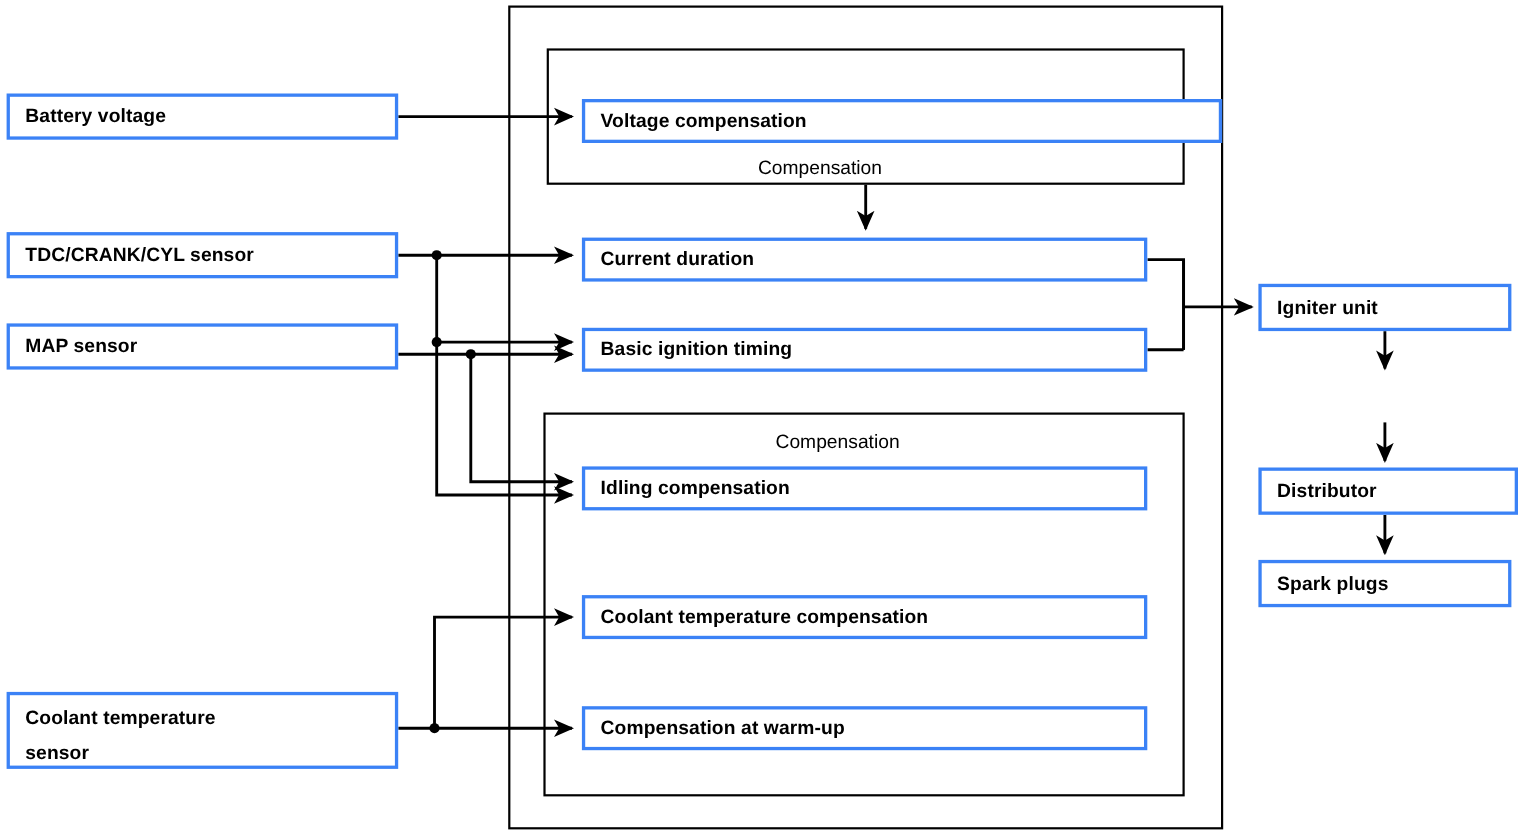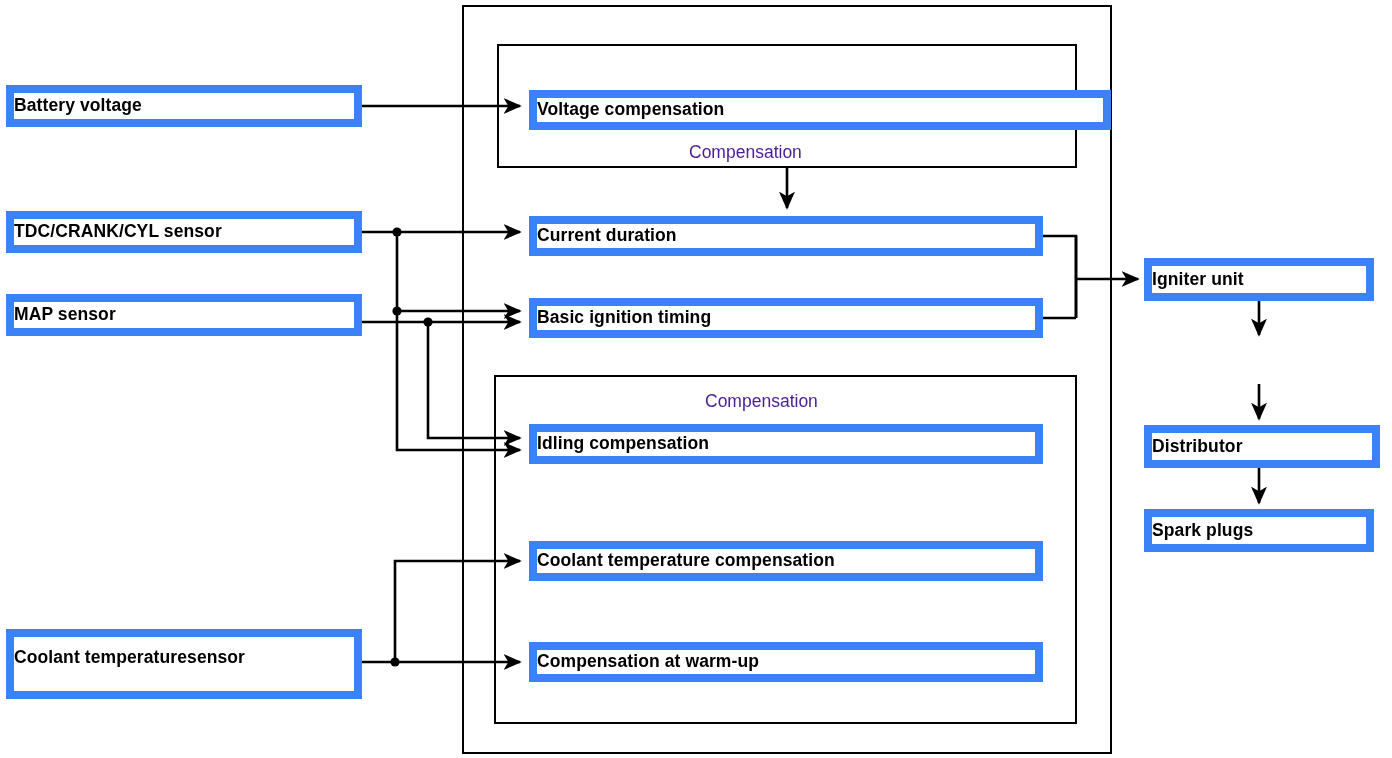--- a/index.html
+++ b/index.html
@@ -20,24 +20,25 @@
     position: absolute;
     left: 0;
     top: 0;
     width: 1392px;
     height: 758px;
     pointer-events: none;
   }
   .box {
     position: absolute;
     box-sizing: border-box;
-    border: 8px solid #3b82f6;
+    border: 3px solid #3b82f6;
     background: #ffffff;
     display: flex;
     align-items: center;
+    padding-left: 14px;
     font-size: 17.5px;
     font-weight: bold;
     color: #000000;
     letter-spacing: 0.1px;
     line-height: 1.22;
     z-index: 3;
   }
   .box.two-line {
     align-items: flex-start;
     padding-top: 10px;
@@ -53,21 +54,21 @@
     position: absolute;
     box-sizing: border-box;
     border: 2px solid #000000;
     background: transparent;
     z-index: 0;
   }
   .group-label {
     position: absolute;
     font-size: 17.5px;
     font-weight: normal;
-    color: #4c1d95;
+    color: #000000;
     white-space: nowrap;
     z-index: 2;
   }
 </style>
 </head>
 <body>
 
 <div id="stage">
 
   <svg class="wires" viewBox="0 0 1392 758" xmlns="http://www.w3.org/2000/svg">
@@ -138,21 +139,21 @@
   <div class="box" style="left:529px; top:541px; width:514px; height:40px;">Coolant temperature compensation</div>
 
   <div class="box" style="left:529px; top:642px; width:514px; height:40px;">Compensation at warm-up</div>
 
   <div class="box" style="left:6px; top:85px; width:356px; height:42px;">Battery voltage</div>
 
   <div class="box" style="left:6px; top:211px; width:356px; height:42px;">TDC/CRANK/CYL sensor</div>
 
   <div class="box" style="left:6px; top:294px; width:356px; height:42px;">MAP sensor</div>
 
-  <div class="box two-line" style="left:6px; top:629px; width:356px; height:70px; flex-direction:row;">
+  <div class="box two-line" style="left:6px; top:629px; width:356px; height:70px; flex-direction:column;gap:11px;">
     <span>Coolant temperature</span>
     <span>sensor</span>
   </div>
 
   <div class="box" style="left:1144px; top:258px; width:230px; height:43px;">Igniter unit</div>
 
 
   <div class="box" style="left:1144px; top:425px; width:236px; height:43px;">Distributor</div>
 
   <div class="box" style="left:1144px; top:509px; width:230px; height:43px;">Spark plugs</div>

